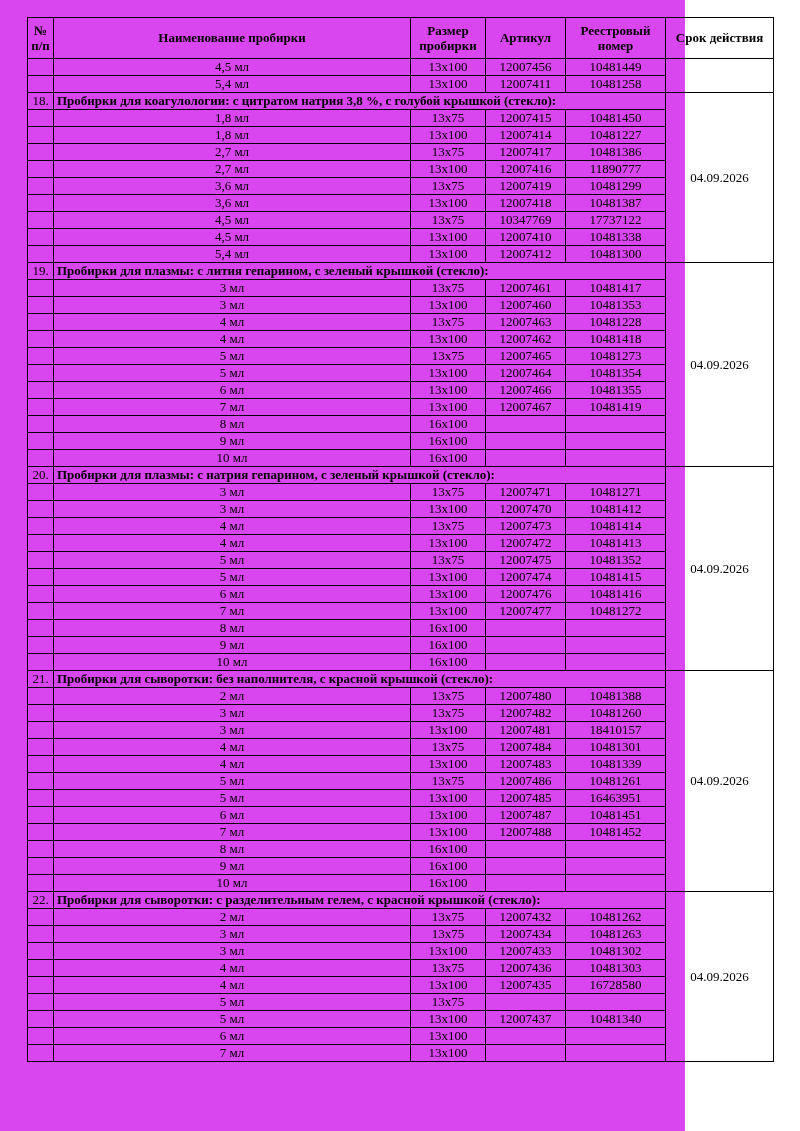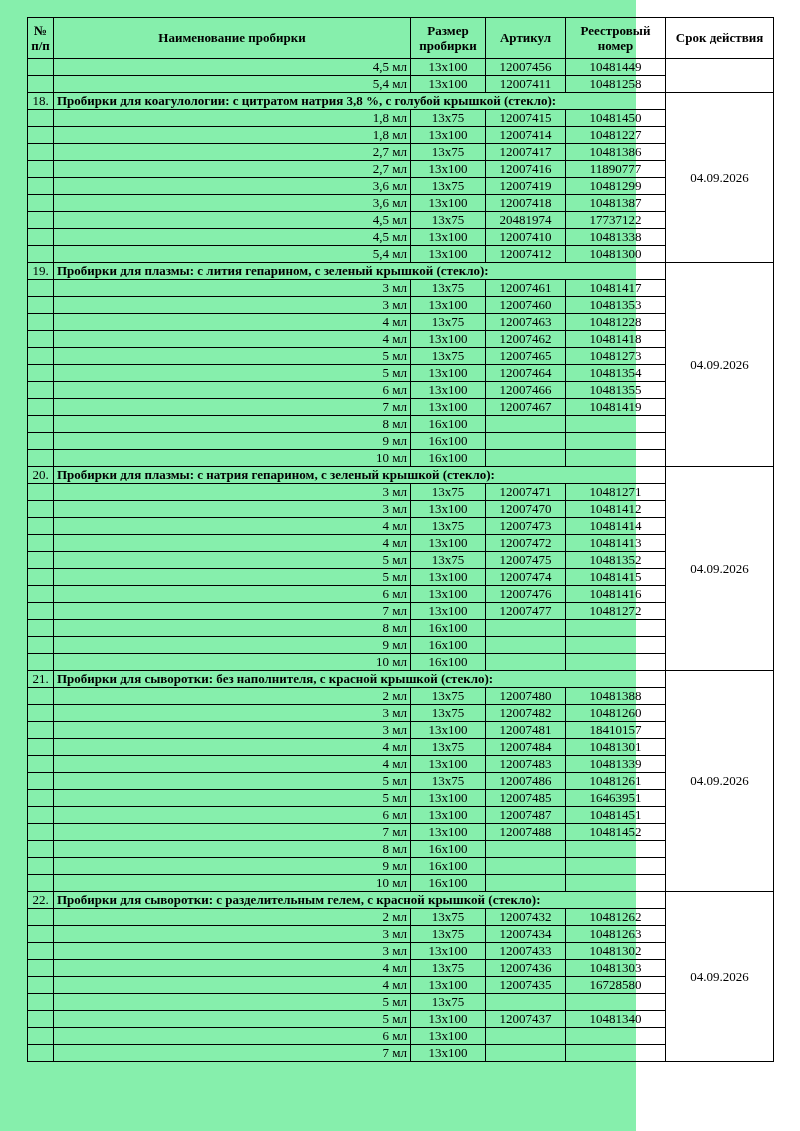--- a/index.html
+++ b/index.html
@@ -1,25 +1,25 @@
 <!DOCTYPE html>
 <html><head>
 <meta charset="utf-8">
 <style>
   html, body {
     margin: 0;
     padding: 0;
     background: #ffffff;
   }
   .page {
-    width: 636px;
+    width: 685px;
     height: 1131px;
     box-sizing: border-box;
     padding: 17px 27px;
-    background: #86efac;
+    background: #d946ef;
     font-family: "Liberation Serif", serif;
     color: #000000;
   }
   table.doc-table {
     border-collapse: collapse;
     table-layout: fixed;
     width: 746px;
   }
   .doc-table th,
   .doc-table td {
@@ -40,21 +40,21 @@
   .doc-table td {
     height: 16px;
     vertical-align: middle;
   }
   col.c-num  { width: 26px; }
   col.c-name { width: 357px; }
   col.c-size { width: 75px; }
   col.c-art  { width: 80px; }
   col.c-reg  { width: 100px; }
   col.c-date { width: 108px; }
-  .cell-name   { text-align: right; padding-left: 5px; }
+  .cell-name   { text-align: center; padding-left: 5px; }
   .cell-center { text-align: center; }
   .section-title {
     font-weight: bold;
     text-align: left;
   }
   .cell-date {
     text-align: center;
     vertical-align: middle;
   }
 </style>
@@ -141,21 +141,21 @@
           <td class="cell-center"></td>
           <td class="cell-name">3,6 мл</td>
           <td class="cell-center">13x100</td>
           <td class="cell-center">12007418</td>
           <td class="cell-center">10481387</td>
         </tr>
         <tr>
           <td class="cell-center"></td>
           <td class="cell-name">4,5 мл</td>
           <td class="cell-center">13x75</td>
-          <td class="cell-center">20481974</td>
+          <td class="cell-center">10347769</td>
           <td class="cell-center">17737122</td>
         </tr>
         <tr>
           <td class="cell-center"></td>
           <td class="cell-name">4,5 мл</td>
           <td class="cell-center">13x100</td>
           <td class="cell-center">12007410</td>
           <td class="cell-center">10481338</td>
         </tr>
         <tr>

